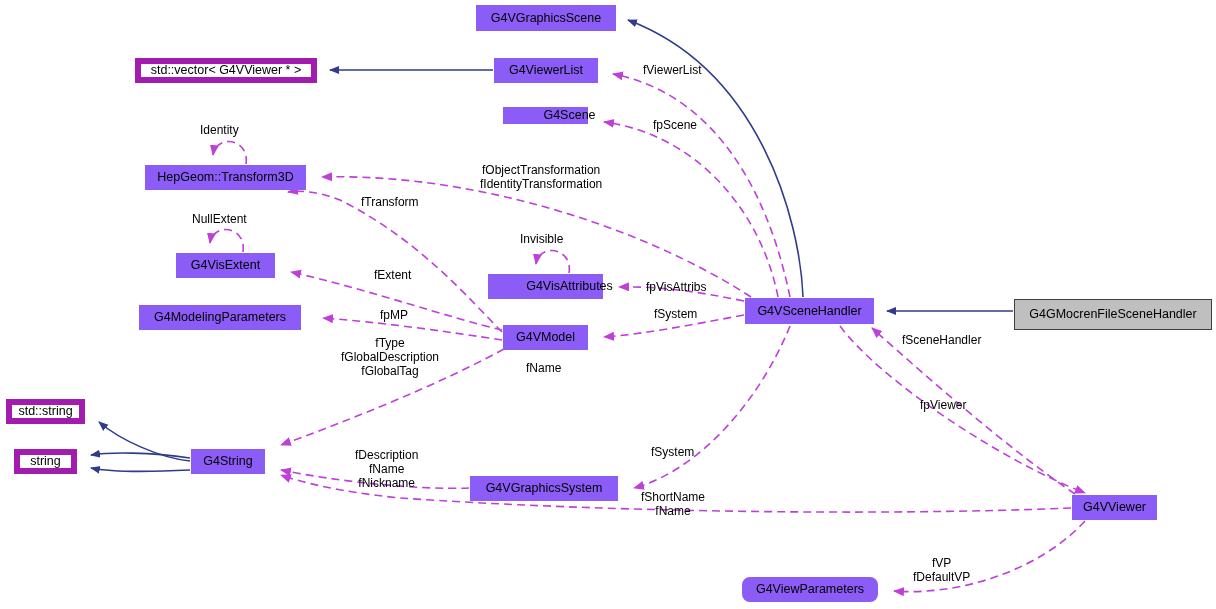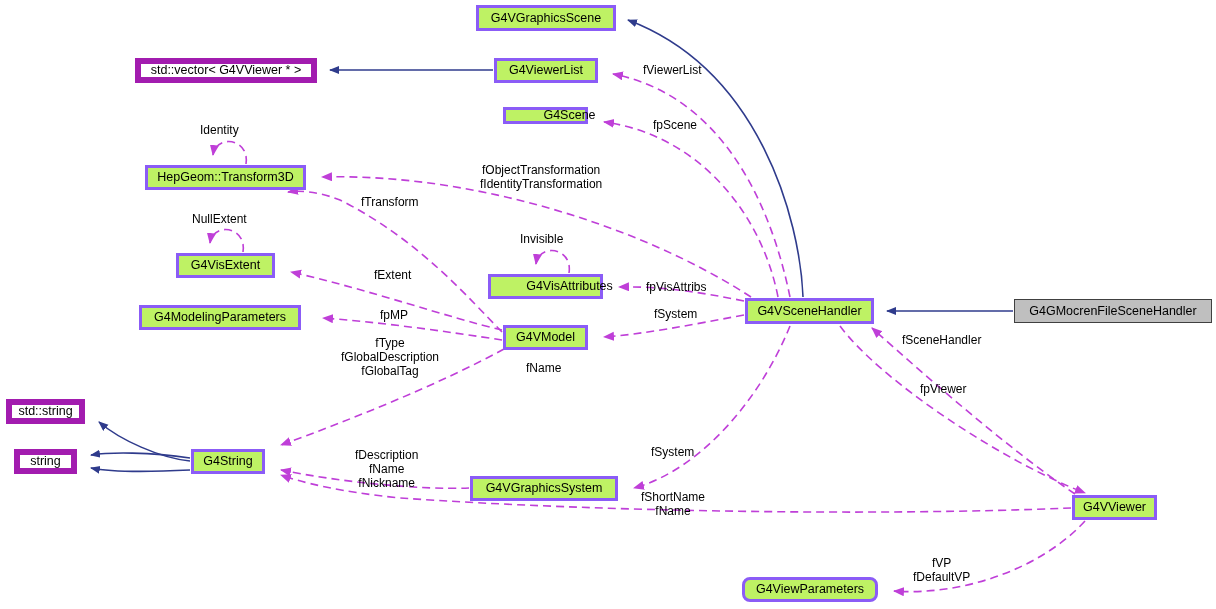--- a/index.html
+++ b/index.html
@@ -22,22 +22,22 @@
     width: 1216px;
     height: 609px;
     pointer-events: none;
   }
   .node {
     position: absolute;
     box-sizing: border-box;
     display: flex;
     align-items: center;
     justify-content: center;
-    background: #bef264;
-    border: 3px solid #8b5cf6;
+    background: #8b5cf6;
+    border: 6px solid #8b5cf6;
     font-size: 12.5px;
     color: #000000;
     white-space: nowrap;
     line-height: 1;
     z-index: 5;
   }
   .node.highlight {
     background: #bfbfbf;
     border: 1px solid #404040;
   }
@@ -195,21 +195,21 @@
   </div>
 
   <div class="node" style="left:488px; top:274px; width:115px; height:25px;padding-left:48px;">
     <span class="node-label">G4VisAttributes</span>
   </div>
 
   <div class="node" style="left:745px; top:298px; width:129px; height:26px;">
     <span class="node-label">G4VSceneHandler</span>
   </div>
 
-  <div class="node highlight" style="left:1014px; top:299px; width:198px; height:24px;">
+  <div class="node highlight" style="left:1014px; top:299px; width:198px; height:31px;">
     <span class="node-label">G4GMocrenFileSceneHandler</span>
   </div>
 
   <div class="node" style="left:139px; top:305px; width:162px; height:25px;">
     <span class="node-label">G4ModelingParameters</span>
   </div>
 
   <div class="node" style="left:503px; top:325px; width:85px; height:25px;">
     <span class="node-label">G4VModel</span>
   </div>
@@ -262,21 +262,21 @@
   <div class="edge-label" style="left:654px; top:307px;">fSystem</div>
 
   <div class="edge-label" style="left:902px; top:333px;">fSceneHandler</div>
 
   <div class="edge-label" style="left:341px; top:336px; white-space:pre;">fType
 fGlobalDescription
 fGlobalTag</div>
 
   <div class="edge-label" style="left:526px; top:361px;">fName</div>
 
-  <div class="edge-label" style="left:920px; top:382px;">fpViewer</div>
+  <div class="edge-label" style="left:920px; top:398px;">fpViewer</div>
 
   <div class="edge-label" style="left:355px; top:448px; white-space:pre;">fDescription
 fName
 fNickname</div>
 
   <div class="edge-label" style="left:651px; top:445px;">fSystem</div>
 
   <div class="edge-label" style="left:641px; top:490px; white-space:pre;">fShortName
 fName</div>
 

